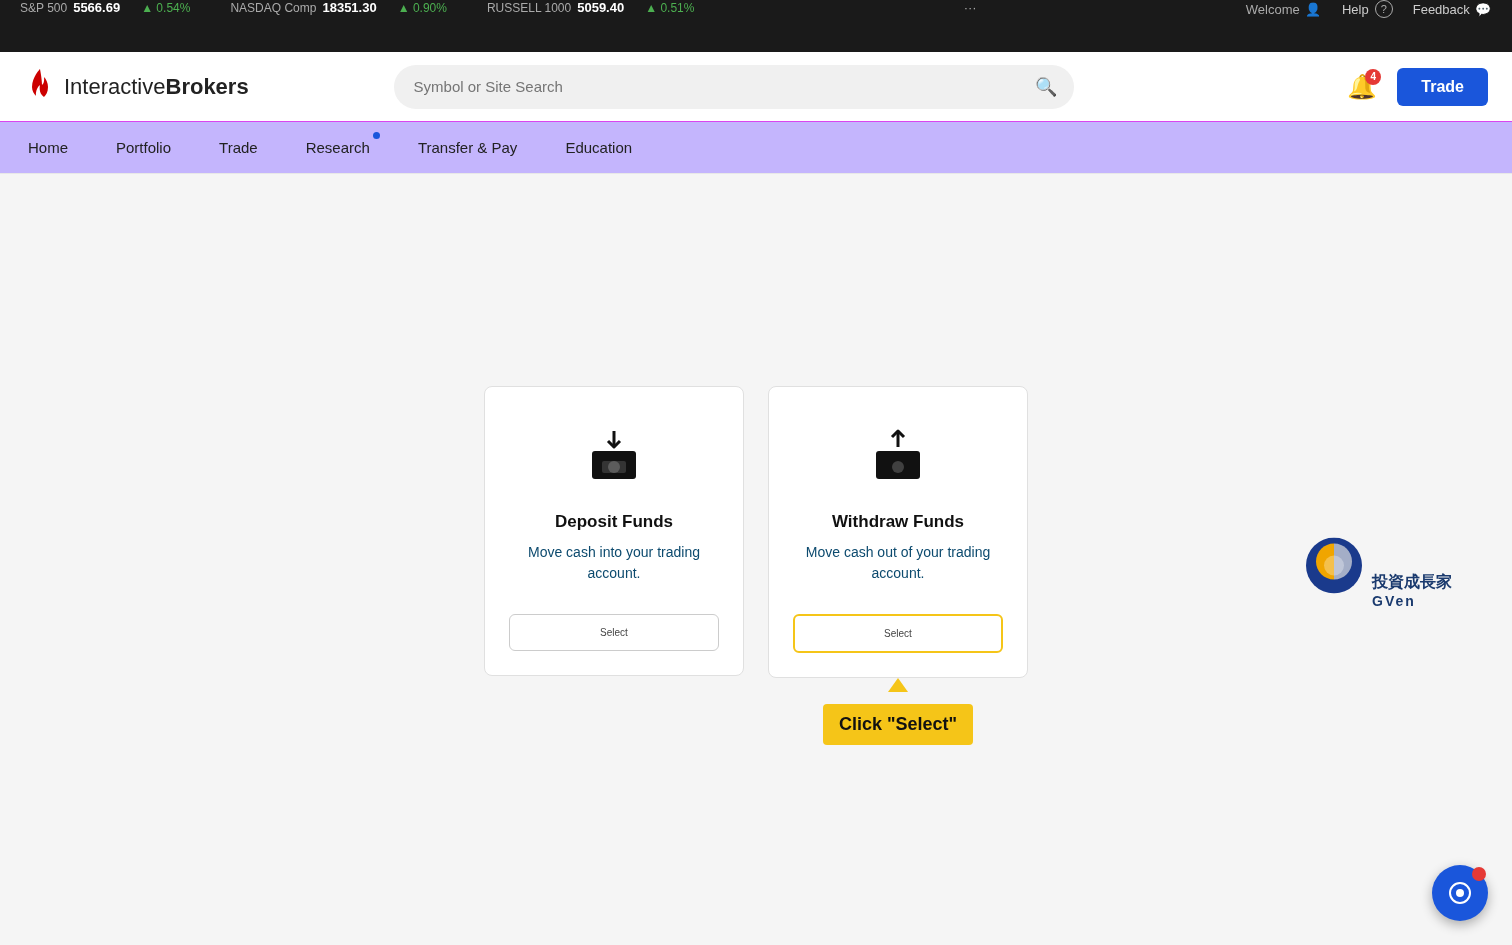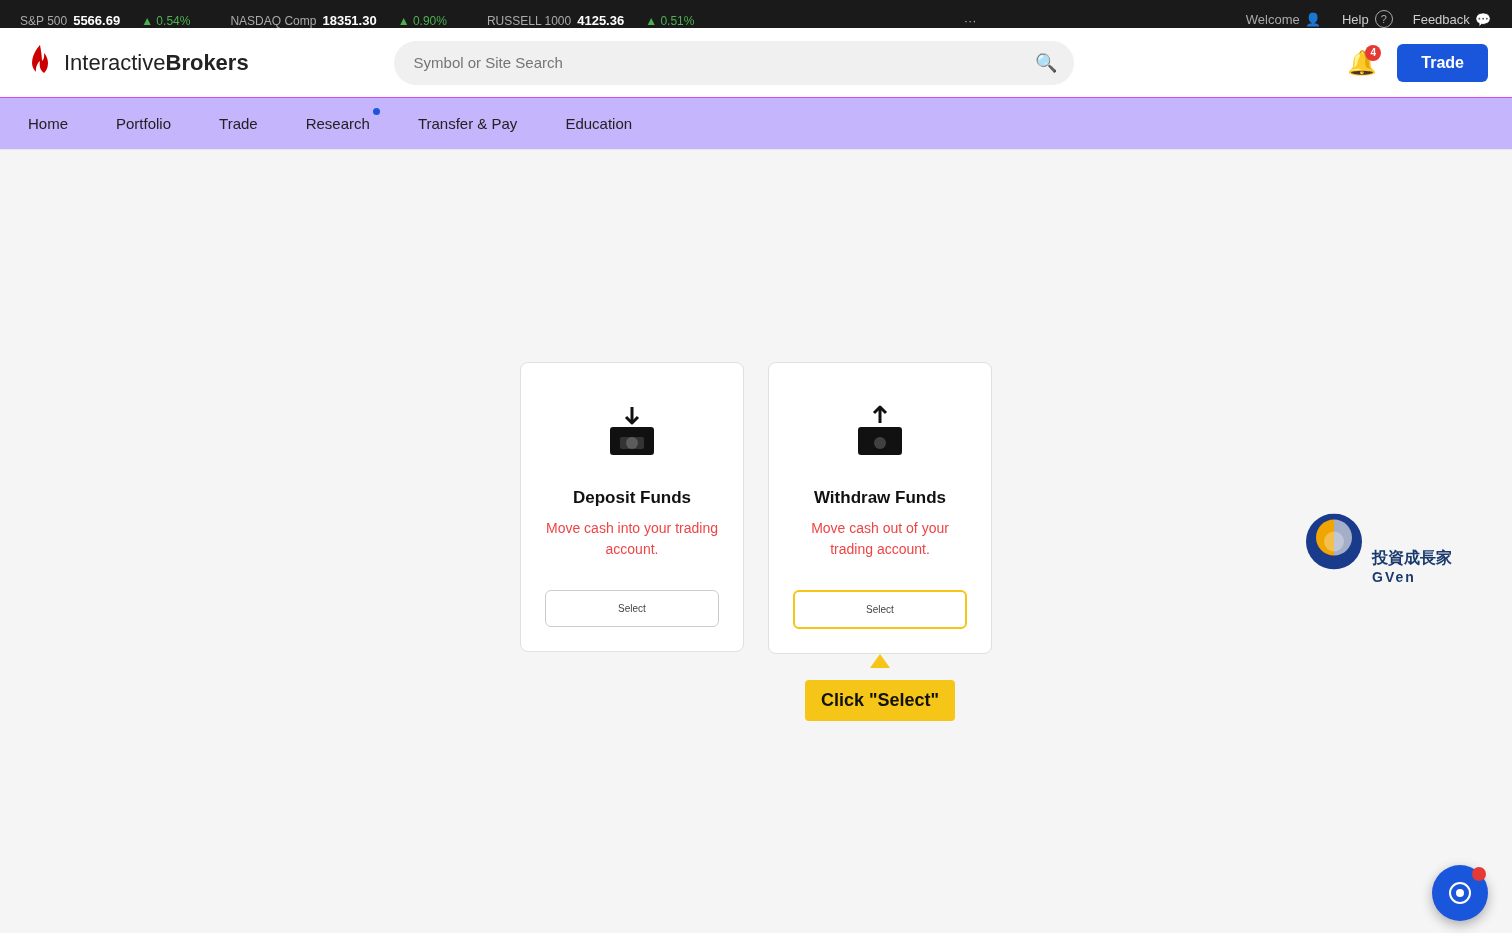--- a/index.html
+++ b/index.html
@@ -2,23 +2,23 @@
 <html><head>
   <meta charset="utf-8">
   <style>
     * { margin: 0; padding: 0; box-sizing: border-box; }
     body { font-family: -apple-system, BlinkMacSystemFont, 'Segoe UI', Arial, sans-serif; background: #fff; width: 1512px; min-height: 945px; overflow-x: hidden; }
 
     
     .ticker-bar {
       background: #1a1a1a;
       color: #fff;
-      height: 28px;
-      display: flex;
-      align-items: flex-end;
+      height: 52px;
+      display: flex;
+      align-items: flex-start;
       padding: 0 20px;
       font-size: 13px;
       gap: 40px;
     }
     .ticker-item { display: flex; align-items: center; gap: 6px; }
     .ticker-label { color: #aaa; font-size: 12px; }
     .ticker-value { font-weight: 600; }
     .ticker-change { color: #4caf50; font-size: 12px; margin-left: 15px; }
     .ticker-dots { color: #aaa; margin-left: auto; }
     .ticker-right { margin-left: auto; display: flex; align-items: center; gap: 20px; }
@@ -151,21 +151,21 @@
       display: flex;
       gap: 24px;
       align-items: flex-start;
     }
 
     
     .card {
       background: #fff;
       border: 1px solid #e0e0e0;
       border-radius: 8px;
-      width: 224px;
+      width: 260px;
       padding: 40px 24px 24px;
       display: flex;
       flex-direction: column;
       align-items: center;
       text-align: center;
     }
 
     .card-icon {
       width: 60px; height: 55px;
       margin-bottom: 30px;
@@ -175,21 +175,21 @@
     }
 
     .card-title {
       font-size: 17px;
       font-weight: 700;
       color: #111;
       margin-bottom: 10px;
     }
     .card-desc {
       font-size: 14px;
-      color: #ef4444;
+      color: #0c4a6e;
       line-height: 1.5;
       margin-bottom: 30px;
     }
     .card-select-btn {
       width: 100%;
       border: 1px solid #ccc;
       background: #fff;
       border-radius: 6px;
       padding: 12px 0;
       font-size: 10px;
@@ -273,21 +273,21 @@
     <span class="ticker-value">5566.69</span>
     <span class="ticker-change">▲ 0.54%</span>
   </div>
   <div class="ticker-item">
     <span class="ticker-label">NASDAQ Comp</span>
     <span class="ticker-value">18351.30</span>
     <span class="ticker-change">▲ 0.90%</span>
   </div>
   <div class="ticker-item">
     <span class="ticker-label">RUSSELL 1000</span>
-    <span class="ticker-value">4125.36</span>
+    <span class="ticker-value">5059.40</span>
     <span class="ticker-change">▲ 0.51%</span>
   </div>
   <span class="ticker-dots">···</span>
   <div class="ticker-right">
     <div class="ticker-right-item">
       <span class="welcome-text">Welcome</span>
       <span>👤</span>
     </div>
     <div class="ticker-right-item">
       <span>Help</span>

